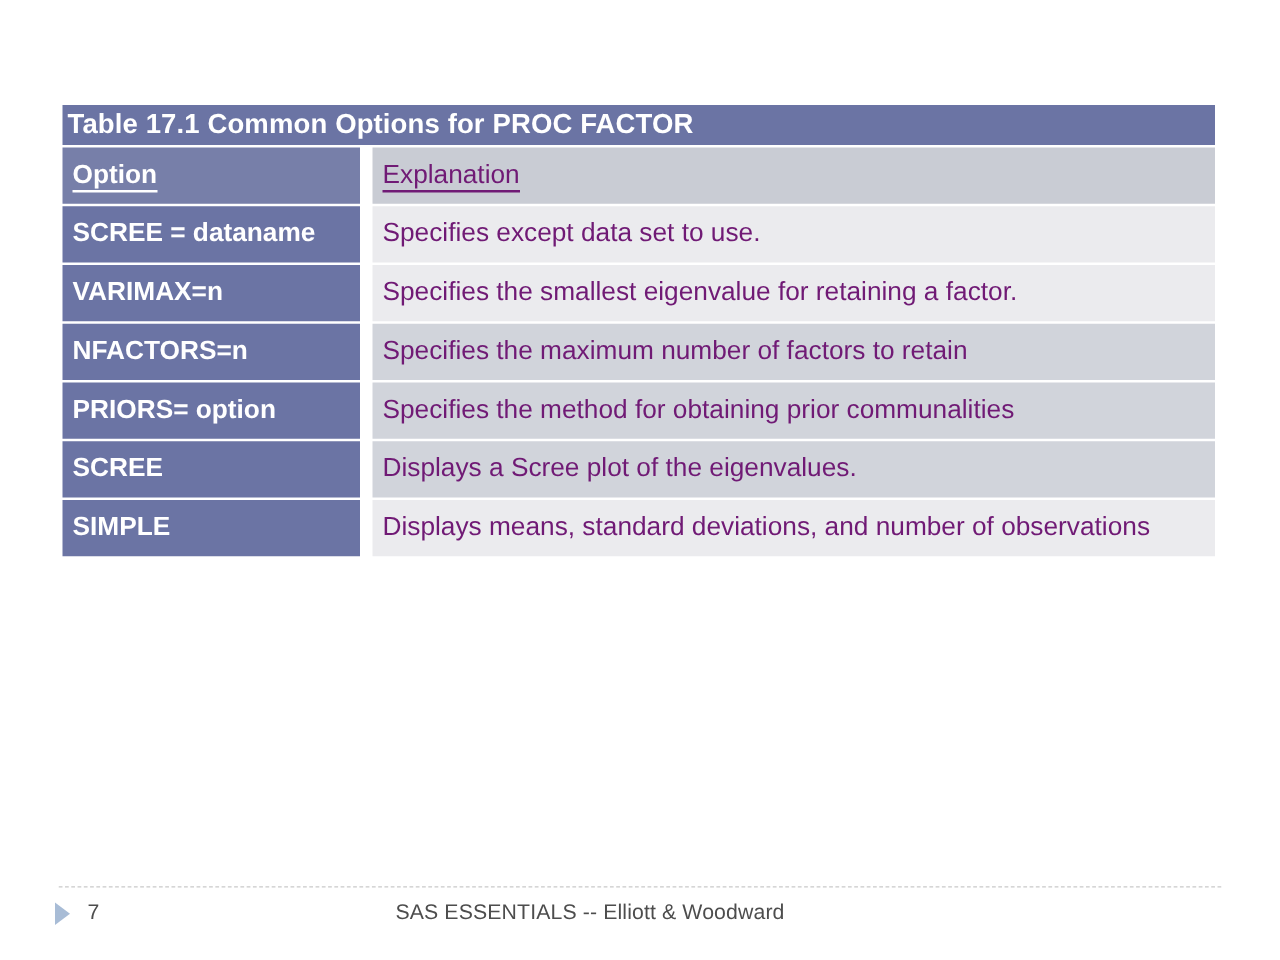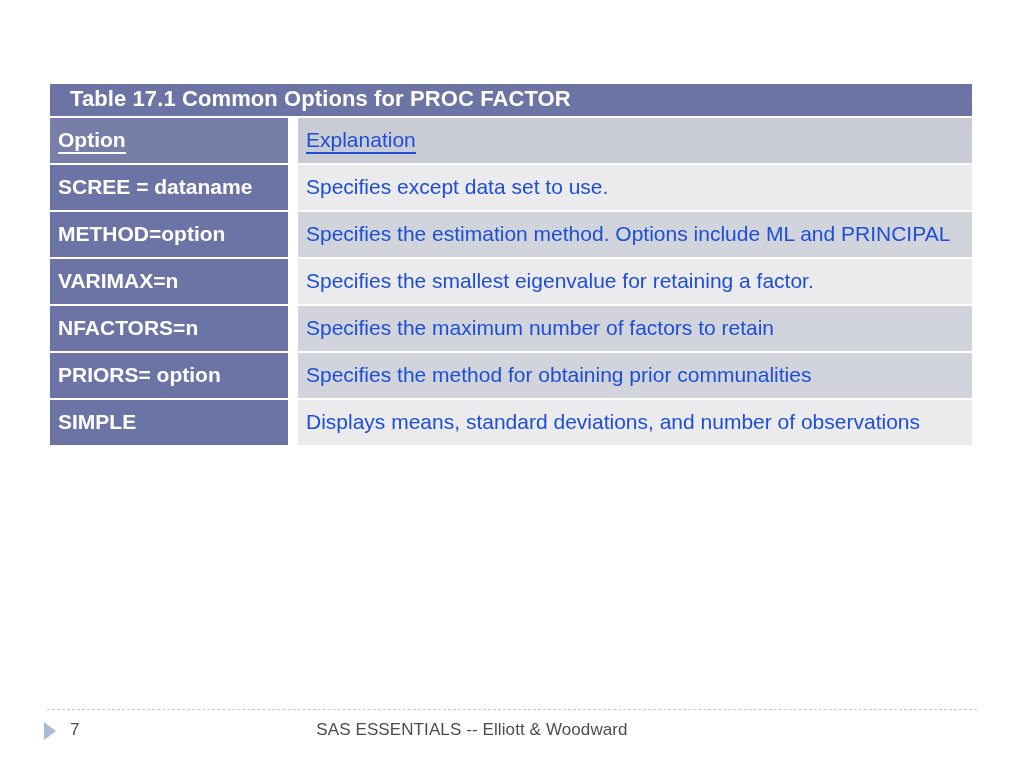--- a/index.html
+++ b/index.html
@@ -42,42 +42,42 @@
   table.opts col.c-opt { width: 238px; }
   table.opts col.c-gap { width: 10px; }
   table.opts col.c-exp { width: 674px; }
 
   
   tr.title-row td.title-cell {
     background: #6b74a4;
     color: #ffffff;
     font-size: 22px;
     font-weight: bold;
-    padding: 3px 0 5px 20px;
+    padding: 3px 0 5px 4px;
     line-height: 24px;
     letter-spacing: 0.1px;
   }
 
   td.opt-cell {
     background: #6b74a4;
     color: #ffffff;
     font-size: 21px;
     font-weight: bold;
     vertical-align: top;
     padding: 5px 0 6px 8px;
     line-height: 34px;
   }
 
   td.gap-cell {
     background: #ffffff;
     padding: 0;
   }
 
   td.exp-cell {
-    color: #1d4ed8;
+    color: #701a75;
     font-size: 21px;
     font-weight: normal;
     vertical-align: top;
     padding: 5px 10px 6px 8px;
     line-height: 34px;
   }
 
   td.exp-cell.shade-dark  { background: #d1d4db; }
   td.exp-cell.shade-light { background: #ebebee; }
 
@@ -157,38 +157,38 @@
           <td class="opt-cell hdr"><span class="u">Option</span></td>
           <td class="gap-cell"></td>
           <td class="exp-cell hdr"><span class="u">Explanation</span></td>
         </tr>
       <tr>
             <td class="opt-cell">SCREE = dataname</td>
             <td class="gap-cell"></td>
             <td class="exp-cell shade-light">Specifies except data set to use.</td>
           </tr>
           <tr>
-            <td class="opt-cell">METHOD=option</td>
-            <td class="gap-cell"></td>
-            <td class="exp-cell shade-dark">Specifies the estimation method. Options include ML and PRINCIPAL</td>
-          </tr>
-          <tr>
             <td class="opt-cell">VARIMAX=n</td>
             <td class="gap-cell"></td>
             <td class="exp-cell shade-light">Specifies the smallest eigenvalue for retaining a factor.</td>
           </tr>
           <tr>
             <td class="opt-cell">NFACTORS=n</td>
             <td class="gap-cell"></td>
             <td class="exp-cell shade-dark">Specifies the maximum number of factors to retain</td>
           </tr>
           <tr>
             <td class="opt-cell">PRIORS= option</td>
             <td class="gap-cell"></td>
             <td class="exp-cell shade-dark">Specifies the method for obtaining prior communalities</td>
+          </tr>
+          <tr>
+            <td class="opt-cell">SCREE</td>
+            <td class="gap-cell"></td>
+            <td class="exp-cell shade-dark">Displays a Scree plot of the eigenvalues.</td>
           </tr>
           <tr>
             <td class="opt-cell">SIMPLE</td>
             <td class="gap-cell"></td>
             <td class="exp-cell shade-light">Displays means, standard deviations, and number of observations</td>
           </tr>
         </tbody>
     </table>
   </div>
 

